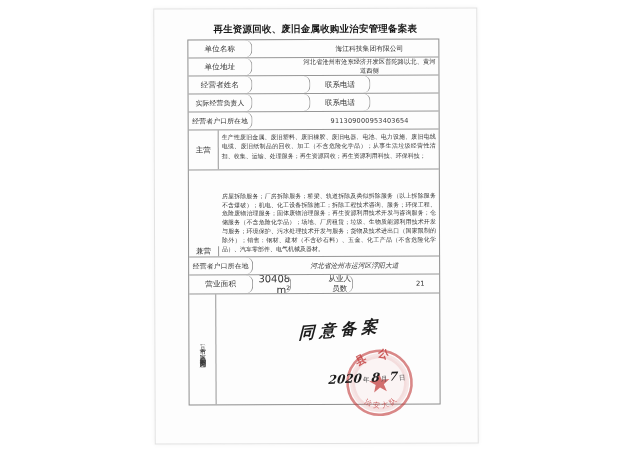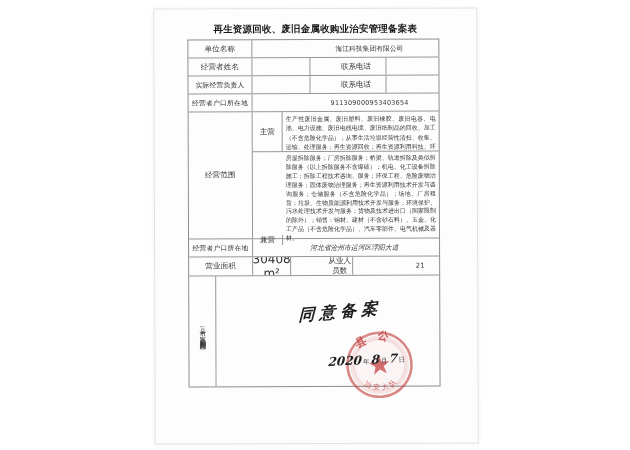--- a/index.html
+++ b/index.html
@@ -24,29 +24,29 @@
   .form {
     position:absolute; left:33px; top:30px; width:252px;
     border:1px solid #8d8d8d; box-sizing:border-box;
     background:#fdfdfd;
   }
   .row { display:flex; border-bottom:1px solid #979797; box-sizing:border-box; align-items:stretch; }
   .row:last-child { border-bottom:none; }
   .cell {
     box-sizing:border-box; border-right:1px solid #979797;
     display:flex; align-items:center; justify-content:center;
-    font-size:7.5px; color:#333; overflow:hidden; text-align:center;
+    font-size:7.5px; color:#333; overflow:hidden; text-align:center;border-radius:7px;
   }
   .cell:last-child { border-right:none; }
   .h18 { height:18px; } .h19 { height:19px; }
   .lbl   { flex:0 0 64px; letter-spacing:0.2px; }
   .lbl-sm{ font-size:6.8px; }
   .val   { flex:1 1 auto; font-size:6.8px;margin-left:48px; }
-  .w58 { flex:0 0 58px; } .w60 { flex:0 0 60px;margin-left:16px; }
-  .w38 { flex:0 0 38px; font-size:12px; } .w62 { flex:0 0 62px;padding-left:36px; }
+  .w58 { flex:0 0 58px; } .w60 { flex:0 0 60px; }
+  .w38 { flex:0 0 38px; font-size:10px;text-align:right; } .w62 { flex:0 0 62px;padding-left:36px; }
   .num { font-size:6.5px; letter-spacing:0.2px; color:#3a3a3a; }
   .left-pad { justify-content:flex-start; padding-left:9px; text-align:left;font-style:italic; }
 
   
   .scope-row { height:127px; }
   .scope-right { flex:1 1 auto; display:flex; flex-direction:column; }
   .scope-sub { display:flex; align-items:stretch; }
   .scope-main { height:40px; border-bottom:1px solid #979797; box-sizing:border-box; }
   .scope-side { flex:1 1 auto;align-items:flex-end; }
   .sub-lbl {
@@ -99,20 +99,24 @@
 
   <div class="title">再生资源回收、废旧金属收购业治安管理备案表</div>
 
   <div class="form">
 
     <div class="row h18">
       <div class="cell lbl">单位名称</div>
       <div class="cell val">海江科技集团有限公司</div>
     </div>
 
+    <div class="row h18">
+      <div class="cell lbl">单位地址</div>
+      <div class="cell val" style="font-size:6.3px;">河北省沧州市沧东经济开发区普陀路以北、黄河道西侧</div>
+    </div>
 
     <div class="row h18">
       <div class="cell lbl">经营者姓名</div>
       <div class="cell w58"></div>
       <div class="cell w60">联系电话</div>
       <div class="cell val"></div>
     </div>
 
     <div class="row h18">
       <div class="cell lbl lbl-sm">实际经营负责人</div>
@@ -120,21 +124,20 @@
       <div class="cell w60">联系电话</div>
       <div class="cell val"></div>
     </div>
 
     <div class="row h18">
       <div class="cell lbl lbl-sm">经营者户口所在地</div>
       <div class="cell val num">911309000953403654</div>
     </div>
 
     <div class="row scope-row">
-      <div class="cell lbl">经营范围</div>
       <div class="scope-right">
         <div class="scope-sub scope-main">
           <div class="sub-lbl">主营</div>
           <div class="scope-text lh-main">生产性废旧金属、废旧塑料、废旧橡胶、废旧电器、电池、电力设施、废旧电线电缆、废旧纸制品的回收、加工（不含危险化学品）；从事生活垃圾经营性清扫、收集、运输、处理服务；再生资源回收；再生资源利用科技、环保科技；</div>
         </div>
         <div class="scope-sub scope-side">
           <div class="sub-lbl">兼营</div>
           <div class="scope-text lh-side">房屋拆除服务；厂房拆除服务；桥梁、轨道拆除及类似拆除服务（以上拆除服务不含爆破）；机电、化工设备拆除施工；拆除工程技术咨询、服务；环保工程、危险废物治理服务；固体废物治理服务；再生资源利用技术开发与咨询服务；仓储服务（不含危险化学品）；场地、厂房租赁；垃圾、生物质能源利用技术开发与服务；环境保护、污水处理技术开发与服务；货物及技术进出口（国家限制的除外）；销售：钢材、建材（不含砂石料）、五金、化工产品（不含危险化学品）、汽车零部件、电气机械及器材。</div>
         </div>
       </div>

